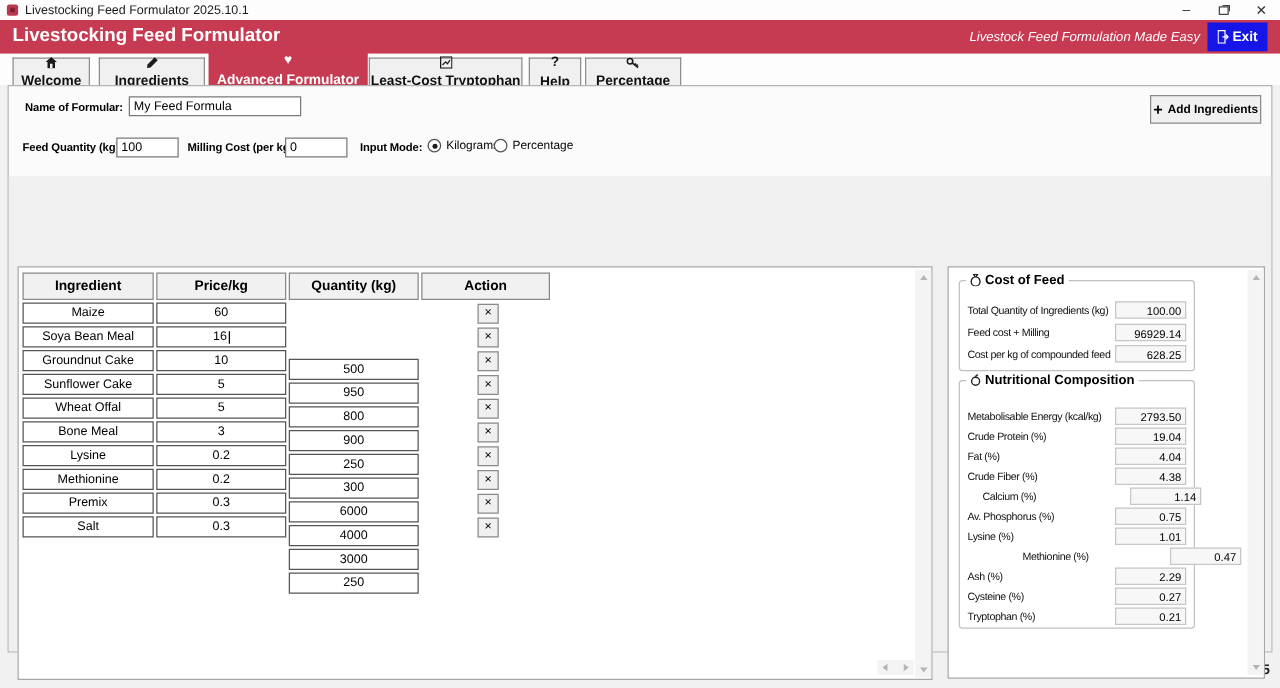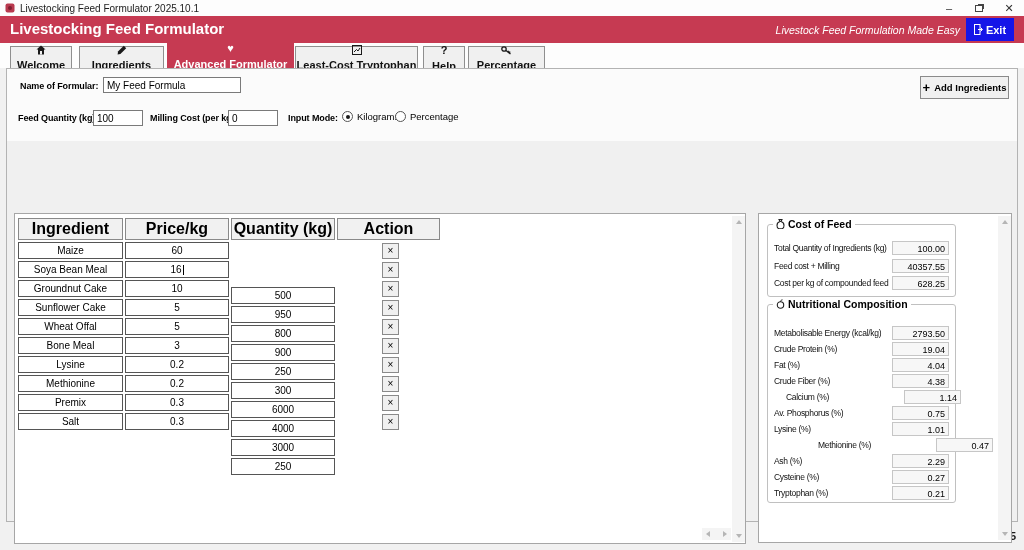--- a/index.html
+++ b/index.html
@@ -61,21 +61,21 @@
 
   .add-btn { position:absolute; left:913px; top:7px; width:89px; height:23px; background:#f0f0f0;
              border:1px solid #8a8a8a; font-family:inherit; font-size:9.5px; font-weight:bold; color:#000;
              display:flex; align-items:center; justify-content:center; gap:4px; cursor:pointer; }
   .plus-glyph { font-size:13px; font-weight:bold; line-height:1; }
 
   
   .table-panel { position:absolute; left:7px; top:72px; width:732px; height:331px;
                  background:#fff; border:1px solid #a6a6a6; }
   .ghead-row { position:absolute; top:4px; left:3px; display:flex; gap:2px; }
-  .ghead { height:22px; background:#f1f1f1; border:1px solid #898989; font-size:16px; font-weight:bold;
+  .ghead { height:22px; background:#f1f1f1; border:1px solid #898989; font-size:11px; font-weight:bold;
            display:flex; align-items:center; justify-content:center; cursor:default; }
   .gh1 { width:105px; } .gh2 { width:104px; } .gh3 { width:104px; } .gh4 { width:103px; }
   .grid-rows { position:absolute; top:28px; left:3px; }
   .grid-row { display:flex; gap:2px; height:19px; align-items:flex-start; }
   .gcell { height:17px; background:#fff; border:1px solid #555; font-size:10px; color:#000;
            display:flex; align-items:center; justify-content:center; white-space:nowrap; }
   .c1 { width:105px; } .c2 { width:104px; } .c3 { width:104px;margin-top:45px; }
   .caret { display:inline-block; width:1px; height:10px; background:#000; margin-left:1px; }
   .delbtn { width:17px; height:16px; margin-left:45px; margin-top:1px; background:#f0f0f0;
             border:1px solid #8a8a8a; font-size:10px; line-height:1; font-family:inherit;
@@ -342,21 +342,21 @@
               </svg>
           </span>
           <span>Cost of Feed</span>
         </span>
         <div class="stat-row">
           <span class="stat-label">Total Quantity of Ingredients (kg)</span>
           <span class="stat-value">100.00</span>
         </div>
         <div class="stat-row">
           <span class="stat-label">Feed cost + Milling</span>
-          <span class="stat-value">40357.55</span>
+          <span class="stat-value">96929.14</span>
         </div>
         <div class="stat-row">
           <span class="stat-label">Cost per kg of compounded feed</span>
           <span class="stat-value">628.25</span>
         </div>
       </div>
 
       <div class="gb gb-nutri">
         <span class="gb-title">
           <span>

